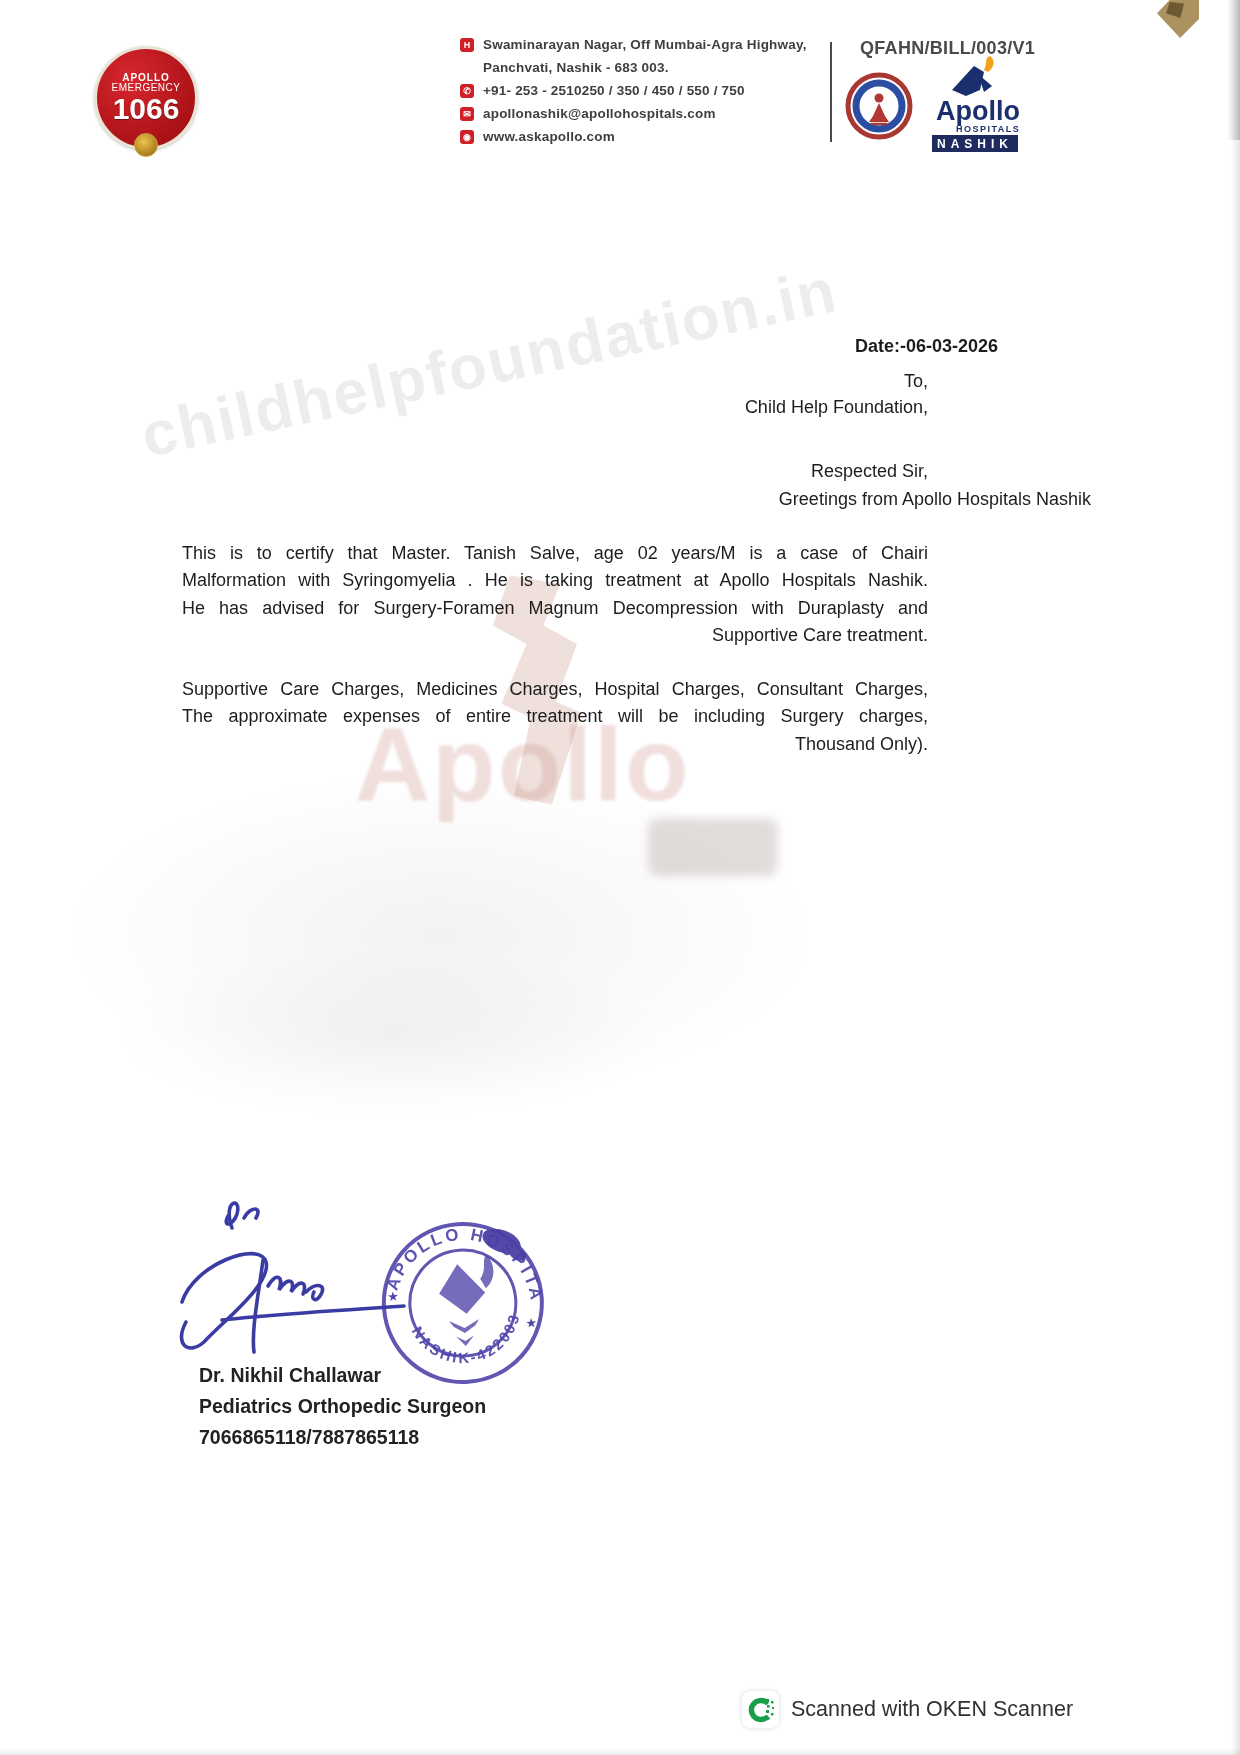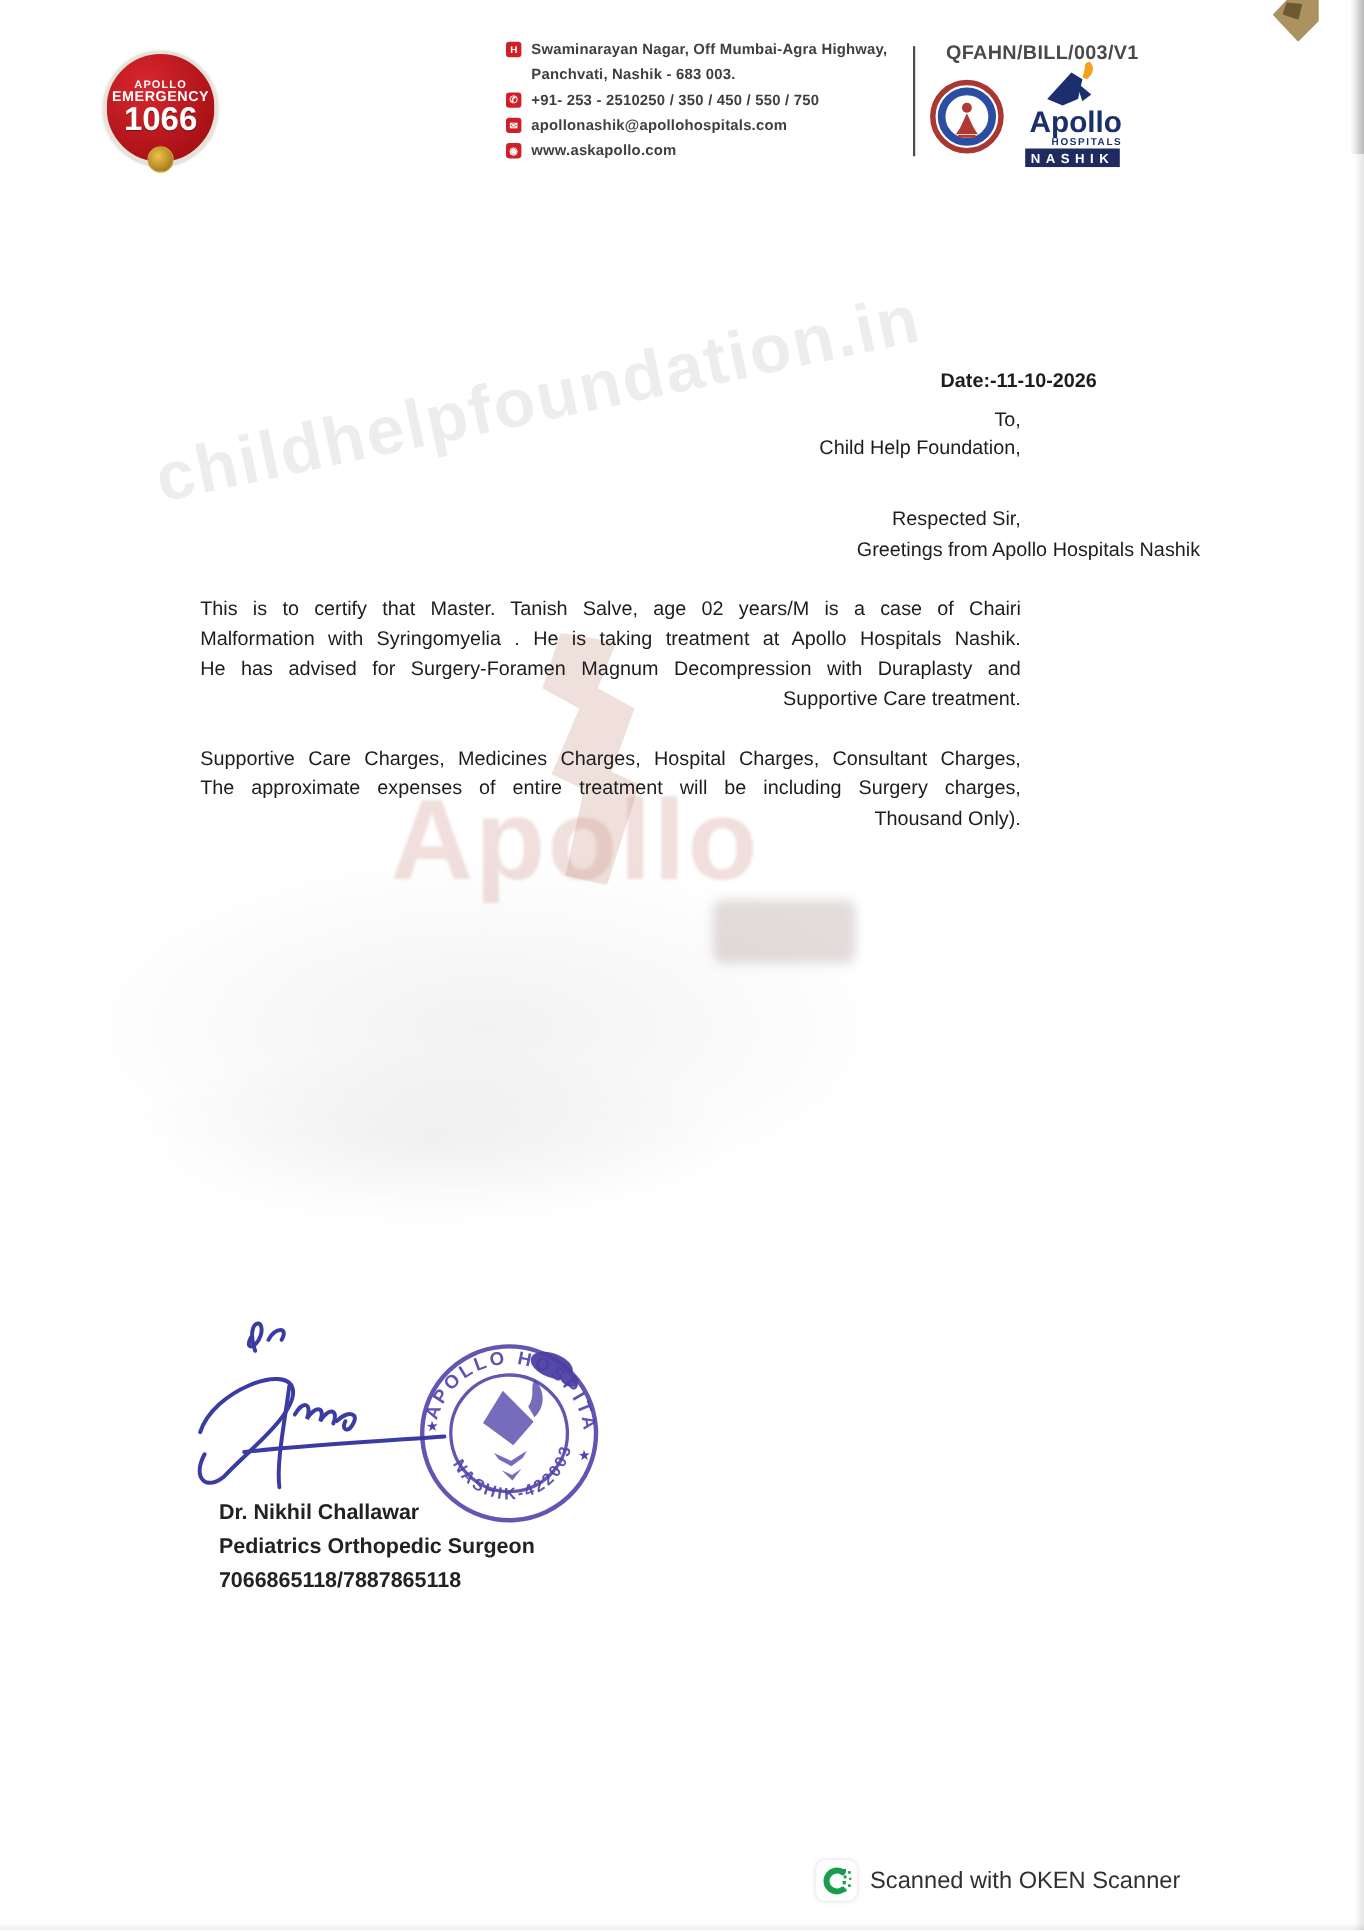--- a/index.html
+++ b/index.html
@@ -17,21 +17,21 @@
     background:#ab9260;clip-path:polygon(30% 0,100% 0,100% 50%,55% 100%,0 35%);}
   .corner-tan-dark{position:absolute;left:1166px;top:2px;width:18px;height:16px;
     background:#6e5a32;clip-path:polygon(20% 0,100% 10%,80% 100%,0 70%);}
 
   
   .em-logo{position:absolute;left:94px;top:46px;width:98px;height:98px;border-radius:50%;
     background:radial-gradient(circle at 35% 30%, #d8272e, #a81116 75%);
     border:3px solid #e9e3d6;box-shadow:0 1px 3px rgba(0,0,0,0.25);
     display:flex;flex-direction:column;align-items:center;justify-content:center;color:#fff;}
   .em-logo .t1{font-size:10px;font-weight:800;letter-spacing:1px;line-height:11px;}
-  .em-logo .t2{font-size:13px;font-weight:700;letter-spacing:0.5px;line-height:10px;}
+  .em-logo .t2{font-size:10px;font-weight:400;letter-spacing:0.5px;line-height:10px;}
   .em-logo .num{font-size:30px;font-weight:800;line-height:32px;text-shadow:0 1px 1px rgba(0,0,0,0.4);}
   .em-gold{position:absolute;left:50%;bottom:-10px;transform:translateX(-50%);
     width:22px;height:22px;border-radius:50%;
     background:radial-gradient(circle at 40% 35%, #f0c24a, #8a6410);border:1px solid #caa73c;}
 
   .contact{position:absolute;left:460px;top:37px;display:flex;flex-direction:column;gap:7px;}
   .crow{display:flex;align-items:flex-start;gap:9px;}
   .cicon{width:14px;height:14px;border-radius:3px;background:#cf2027;color:#fff;
     font-size:9px;font-weight:700;display:flex;align-items:center;justify-content:center;flex:0 0 auto;margin-top:1px;}
   .ctext{font-size:13.5px;font-weight:600;color:#3f3f3f;line-height:16px;letter-spacing:0.2px;}
@@ -147,21 +147,21 @@
       <path d="M62,14 C66,6 62,2 68,0 C74,4 72,12 66,16 Z" fill="#f5a11c"></path>
       <path d="M30,34 L52,10 L62,16 L58,34 L44,40 Z" fill="#1b2f6e"></path>
       <path d="M56,18 L70,30 L62,36 Z" fill="#1b2f6e"></path>
       <text x="14" y="64" font-family="Liberation Sans, sans-serif" font-size="27" font-weight="700" fill="#1b2f6e">Apollo</text>
       <text x="34" y="76" font-family="Liberation Sans, sans-serif" font-size="9" font-weight="700" letter-spacing="1.5" fill="#1b2f6e">HOSPITALS</text>
       <rect x="10" y="79" width="86" height="17" fill="#1f2a5e"></rect>
       <text x="53" y="92" text-anchor="middle" font-family="Liberation Sans, sans-serif" font-size="12" font-weight="700" letter-spacing="5" fill="#ffffff">NASHIK</text>
     </svg>
   </div>
 
-  <div class="date-line">Date:-11-10-2026</div>
+  <div class="date-line">Date:-06-03-2026</div>
 
   <div class="body">
     <div class="line addr">To,</div>
     <div class="line addr">Child Help Foundation,</div>
     <div class="line addr salut">Respected Sir,</div>
     <div class="line greet">Greetings from Apollo Hospitals Nashik</div>
 
     <div class="para">
       <div class="line jline">This is to certify that Master. Tanish Salve, age 02 years/M is a case of Chairi</div>
       <div class="line jline">Malformation with Syringomyelia . He is taking treatment at Apollo Hospitals Nashik.</div>

